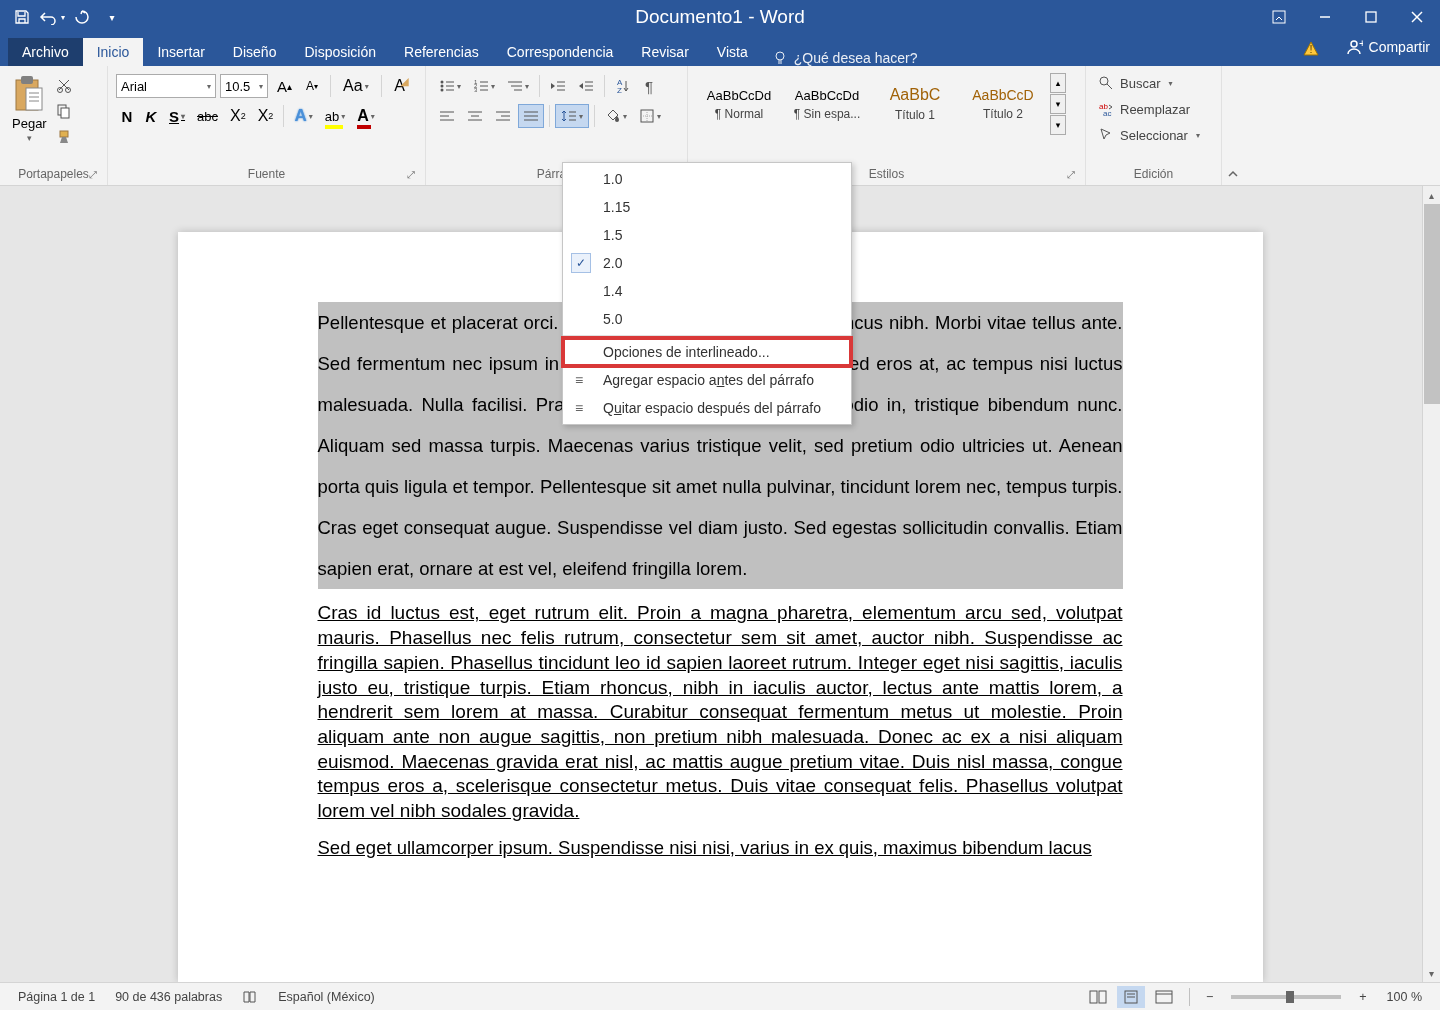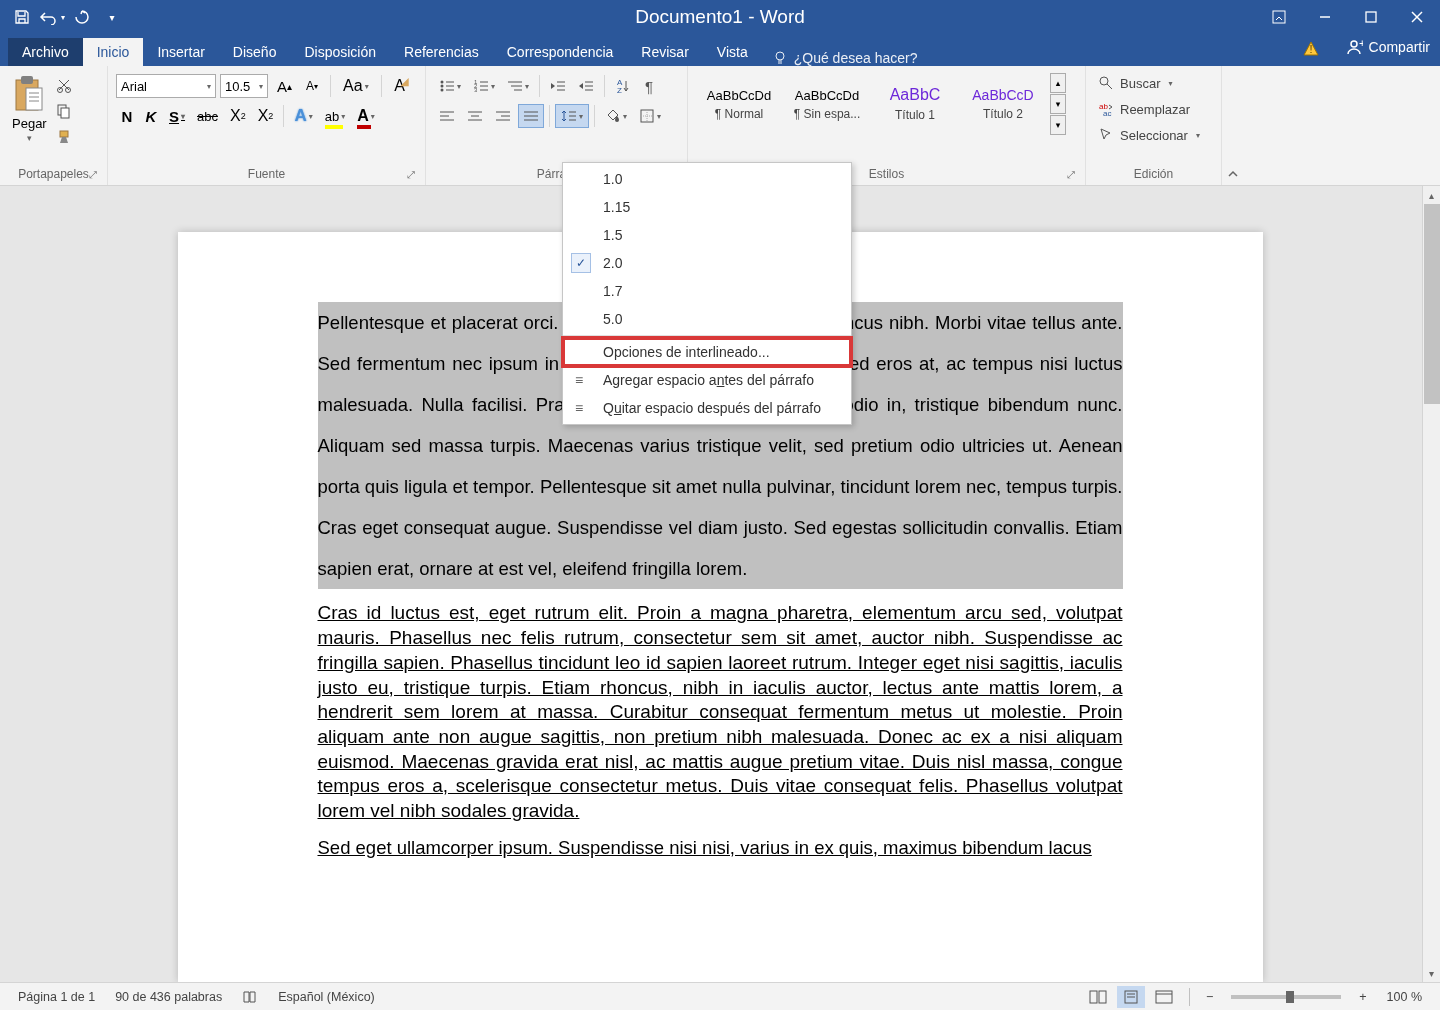--- a/index.html
+++ b/index.html
@@ -46,21 +46,21 @@
 .strike { text-decoration: line-through; font-size: 13px; }
 
 .parrafo { width: 262px; }
 .para-row { display: flex; gap: 2px; align-items: center; }
 .para-row1 { margin-bottom: 6px; }
 
 .estilos { width: 398px; }
 .style-gallery { display: flex; gap: 2px; align-items: center; height: 68px; }
 .style-item { width: 86px; height: 64px; border: 1px solid transparent; display: flex; flex-direction: column; align-items: center; justify-content: center; cursor: pointer; padding: 2px; }
 .style-preview { font-size: 13px; margin-bottom: 4px; }
-.style-preview.title { color: #6d28d9; font-size: 16px; }
+.style-preview.title { color: #a16207; font-size: 16px; }
 .style-name { font-size: 12px; color: #444; }
 .style-nav { display: flex; flex-direction: column; gap: 1px; margin-left: 2px; }
 .style-nav-btn { width: 16px; height: 20px; border: 1px solid #ababab; background: #f0f0f0; font-size: 9px; display: flex; align-items: center; justify-content: center; cursor: pointer; }
 
 .edicion { width: 136px; }
 .edit-col { display: flex; flex-direction: column; gap: 4px; padding-top: 2px; }
 .edit-item { font-size: 13px; color: #444; padding: 3px 4px; cursor: pointer; display: flex; align-items: center; gap: 6px; }
 
 .collapse { width: 22px; display: flex; align-items: flex-end; justify-content: center; padding-bottom: 4px; }
 
@@ -480,21 +480,21 @@
       <span>1.15</span>
     </div>
   <div class="ls-item">
       <span>1.5</span>
     </div>
   <div class="ls-item">
       <span class="ls-check">✓</span>
       <span>2.0</span>
     </div>
   <div class="ls-item">
-      <span>1.7</span>
+      <span>1.4</span>
     </div>
   <div class="ls-item">
       <span>5.0</span>
     </div>
   <div class="ls-sep"></div>
   <div class="ls-item highlight">
       <span>Opciones de interlineado...</span>
     </div>
   <div class="ls-item">
       <span class="ls-icon">≡</span>

